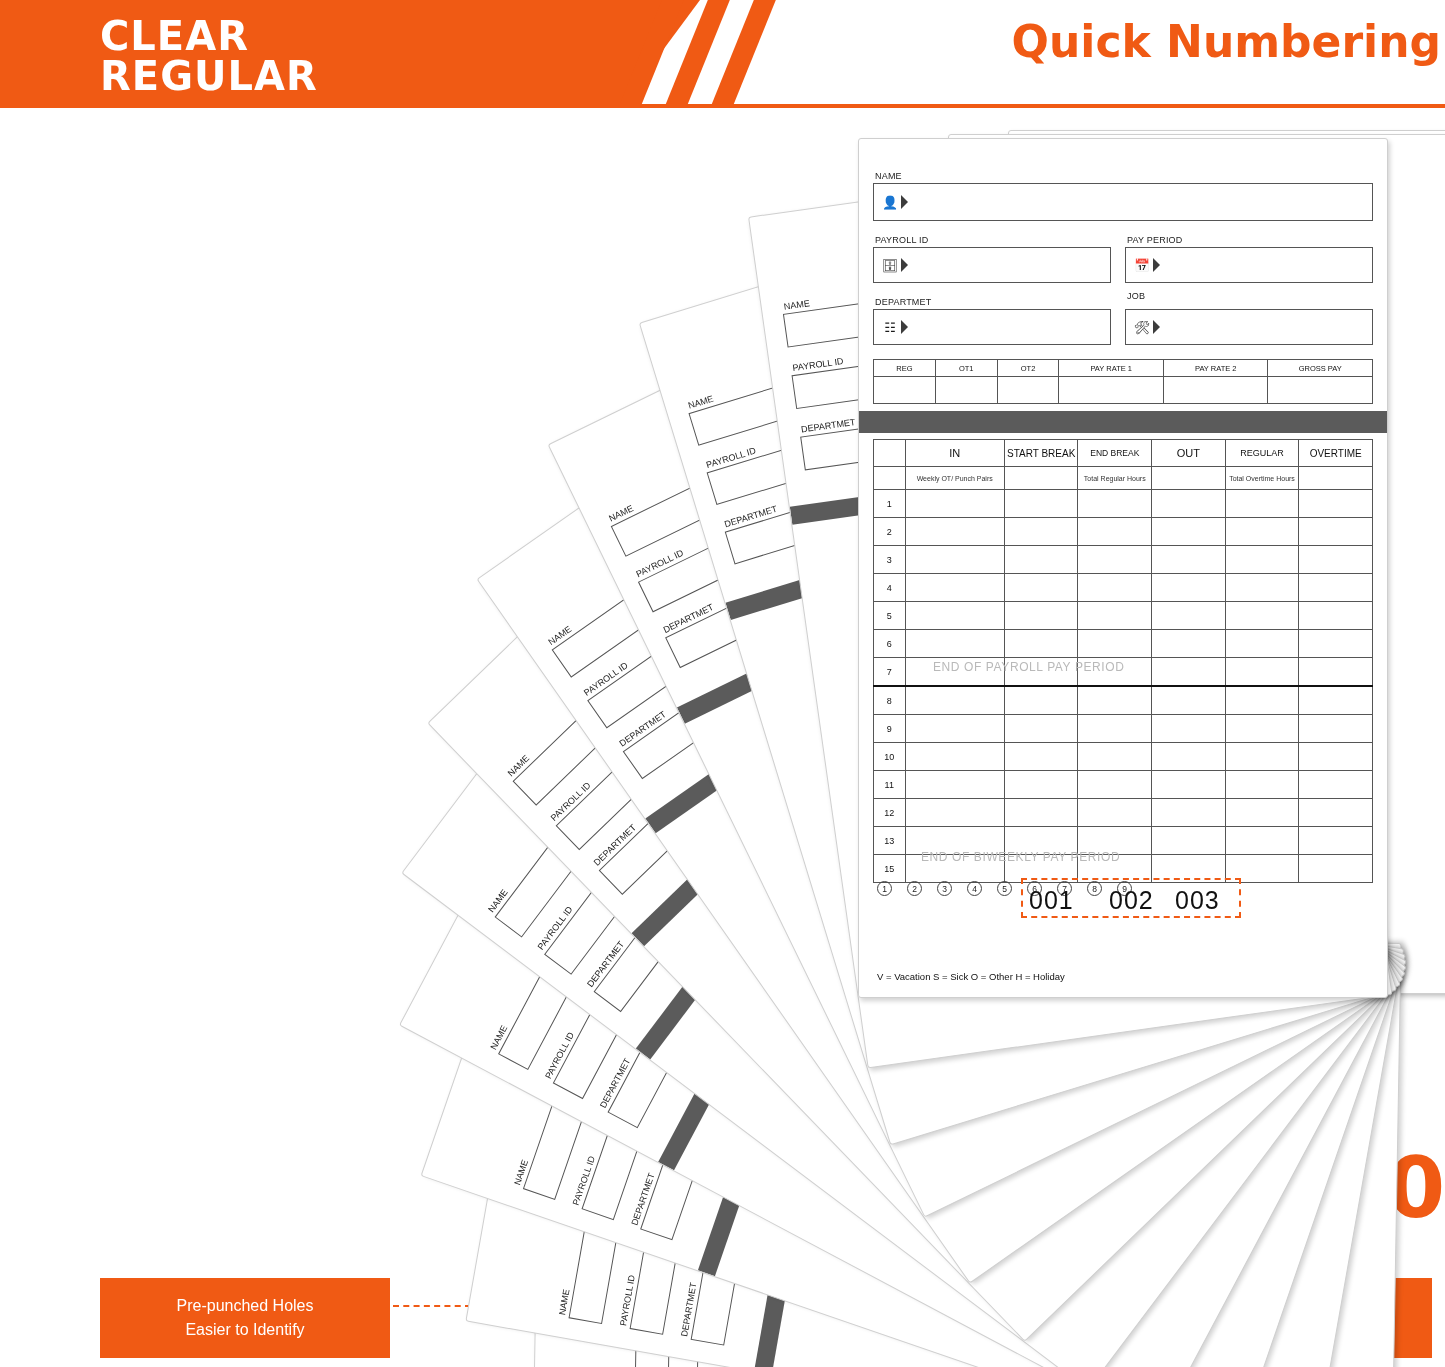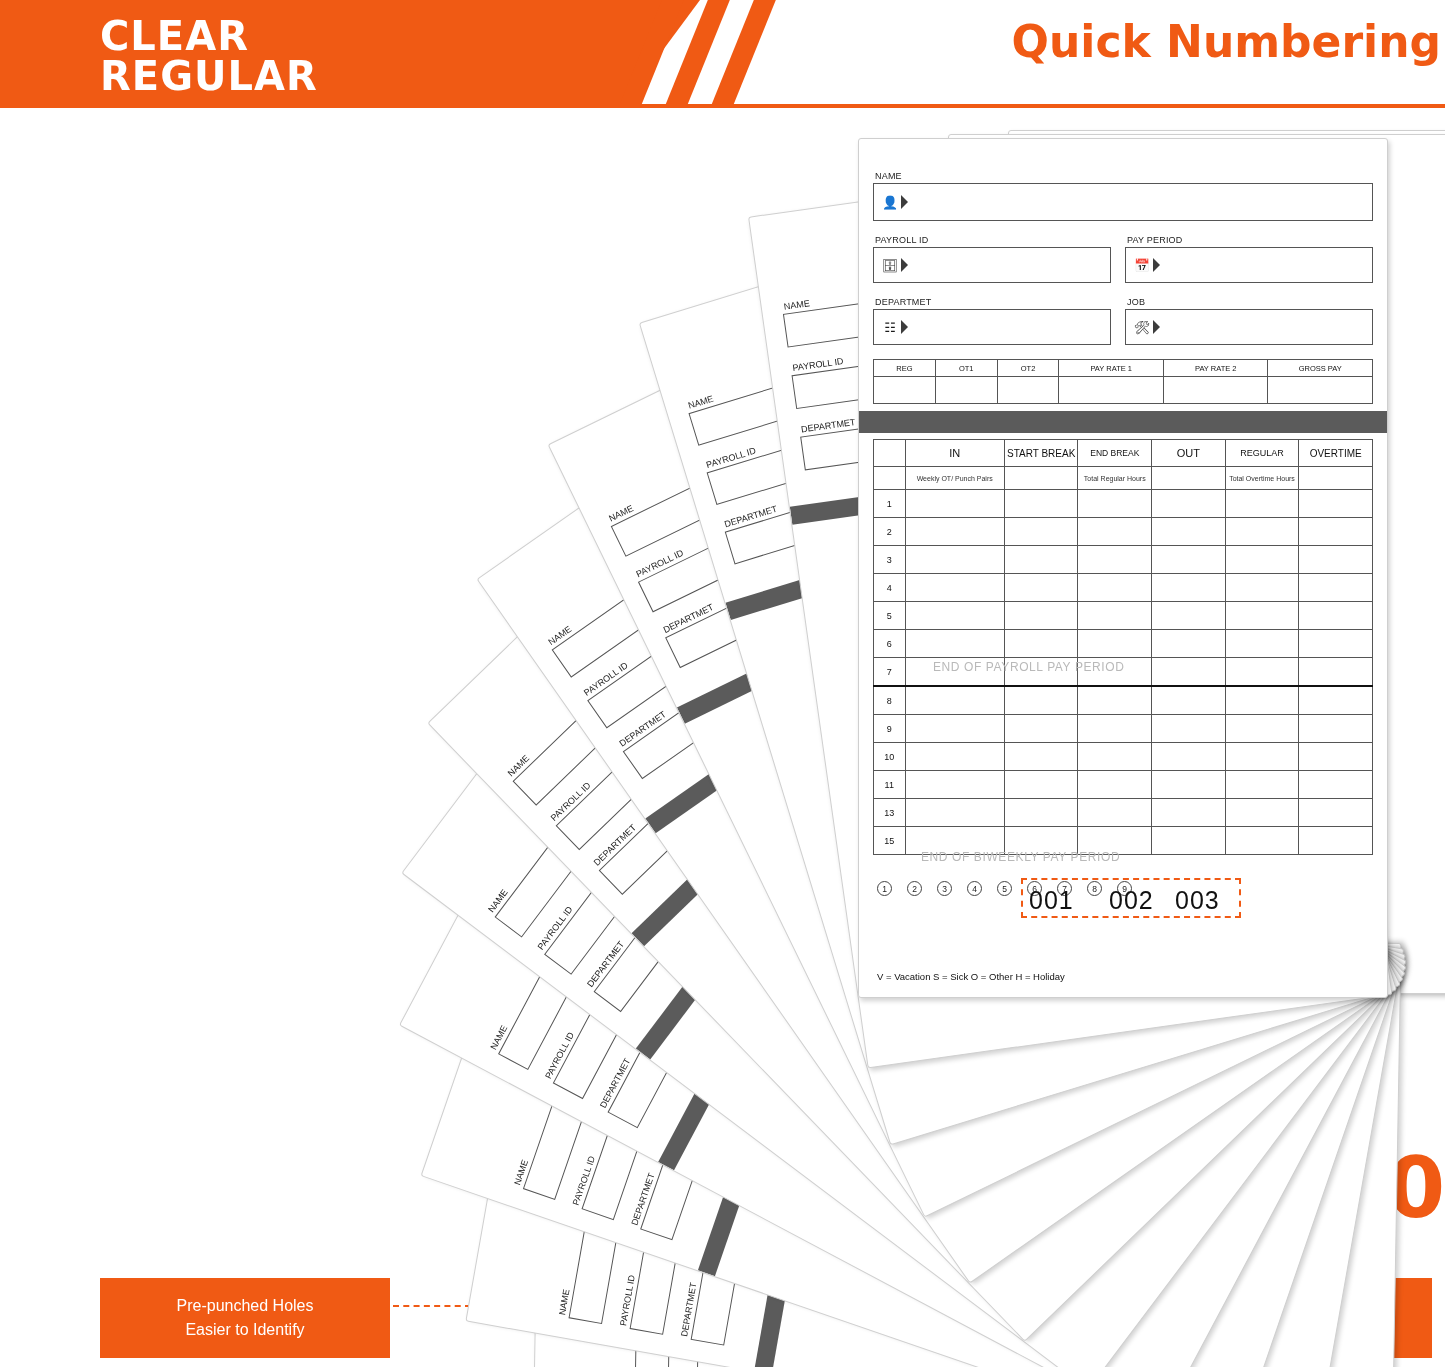--- a/index.html
+++ b/index.html
@@ -504,21 +504,21 @@
     <div class="fld-label" style="left:203px; top:96px; opacity:0;">.</div>
 
     <div class="fld-label" style="left:268px; top:96px;">PAY PERIOD</div>
     <div class="fld" style="left:266px; top:108px; width:248px; height:36px;"></div>
     <div class="icon-badge" style="left:272px; top:115px;">📅</div>
 
     <div class="fld-label" style="left:16px; top:158px;">DEPARTMET</div>
     <div class="fld" style="left:14px; top:170px; width:238px; height:36px;"></div>
     <div class="icon-badge" style="left:20px; top:177px;">☷</div>
 
-    <div class="fld-label" style="left:268px; top:158px;">JOB</div>
+    <div class="fld-label" style="left:268px; top:152px;">JOB</div>
     <div class="fld" style="left:266px; top:170px; width:248px; height:36px;"></div>
     <div class="icon-badge" style="left:272px; top:177px;">🛠</div>
 
     <table class="grid" style="left:14px; top:220px; width:500px;">
       <tbody>
           <tr class="pay-head">
         <td style="width:54px;">REG</td>
         <td style="width:54px;">OT1</td>
         <td style="width:54px;">OT2</td>
         <td style="width:92px;">PAY RATE 1</td>
@@ -643,20 +643,29 @@
             <td class="rownum">10</td>
             <td></td>
             <td></td>
             <td></td>
             <td></td>
             <td></td>
             <td></td>
           </tr>
       <tr class="punch-row">
             <td class="rownum">11</td>
+            <td></td>
+            <td></td>
+            <td></td>
+            <td></td>
+            <td></td>
+            <td></td>
+          </tr>
+      <tr class="punch-row">
+            <td class="rownum">12</td>
             <td></td>
             <td></td>
             <td></td>
             <td></td>
             <td></td>
             <td></td>
           </tr>
       <tr class="punch-row">
             <td class="rownum">13</td>
             <td></td>

